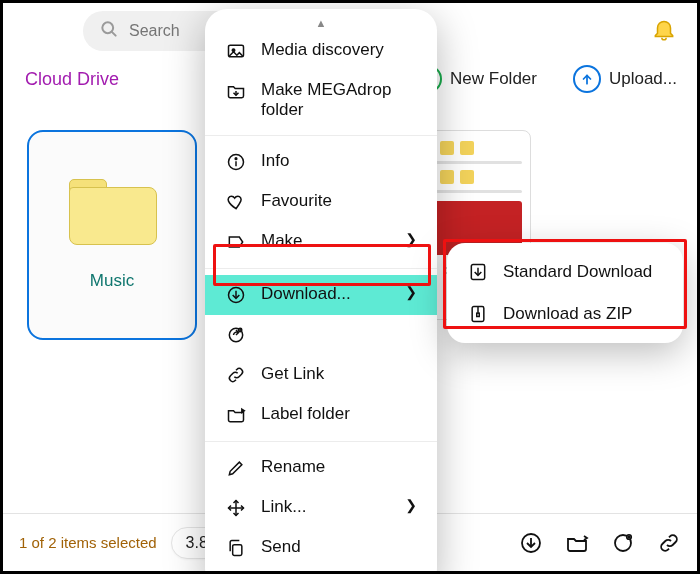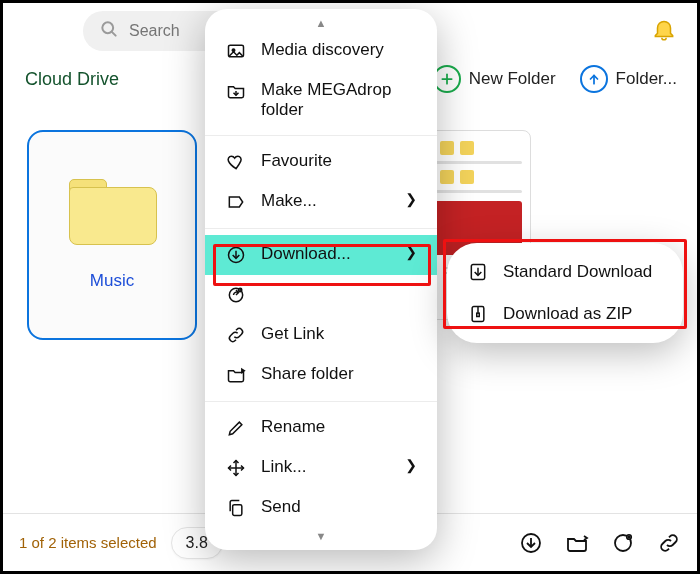--- a/index.html
+++ b/index.html
@@ -3,32 +3,32 @@
 <meta charset="utf-8">
 <style>
 * { box-sizing: border-box; margin: 0; padding: 0; font-family: -apple-system, BlinkMacSystemFont, "Segoe UI", Helvetica, Arial, sans-serif; }
 body { width: 700px; height: 574px; background: #fff; position: relative; overflow: hidden; border: 3px solid #000; }
 .header { display: flex; align-items: center; padding: 8px 20px 4px 80px; }
 .search-box { flex: 1; display: flex; align-items: center; background: #f0f0f0; border-radius: 20px; padding: 8px 16px; max-width: 340px; height: 40px; }
 .search-box .sicon { color: #888; margin-right: 10px; }
 .search-box input { border: none; background: transparent; outline: none; font-size: 16px; color: #888; width: 100%; }
 .bell { margin-left: auto; color: #f5c518; stroke:#d9a400; }
 .toolbar { display: flex; align-items: center; padding: 10px 20px 14px 22px; border-bottom: 1px solid transparent; }
-.crumb { font-size: 18px; color: #14532d; }
-.actions { margin-left: auto; display: flex; gap: 24px; align-items: flex-end; }
+.crumb { font-size: 18px; color: #a21caf; }
+.actions { margin-left: auto; display: flex; gap: 36px; align-items: flex-end; }
 .action { display: flex; align-items: center; gap: 8px; font-size: 17px; color: #222; cursor: pointer; }
 .ring { width: 28px; height: 28px; border: 2px solid; border-radius: 50%; display:flex; align-items:center; justify-content:center; font-weight:700; }
 .ring.green { border-color: #1aab4c; color:#1aab4c; }
 .ring.blue { border-color: #0b74de; color:#0b74de; }
 .content { padding: 22px 20px 0 24px; display:flex; gap: 22px; }
 .tile { width: 170px; height: 210px; border: 2px solid #0b74de; border-radius: 16px; background:#fbfbfb; display:flex; flex-direction:column; align-items:center; justify-content:center; gap:28px; }
 .folder-shape { width: 86px; height: 64px; position: relative; }
 .folder-shape::before { content:""; position:absolute; top:0; left:0; width:36px; height:14px; background:#f5e17a; border:1px solid #d7c24e; border-radius:5px 5px 0 0; }
 .folder-shape::after { content:""; position:absolute; top:8px; left:0; width:86px; height:56px; background:#f9e98e; border:1px solid #d7c24e; border-radius:4px 8px 8px 8px; }
-.tile-label { font-size:17px; color:#1d4ed8; }
+.tile-label { font-size:17px; color:#0f766e; }
 .thumb { width:120px; height:190px; background:#fff; border:1px solid #ddd; border-radius:8px; padding:10px 8px; display:flex; flex-direction:column; gap:6px; }
 .thumb .trow { display:flex; gap:6px; }
 .thumb .yb { width:14px; height:14px; background:#f3d35b; border-radius:2px; }
 .thumb .gline { height:3px; background:#e1e1e1; border-radius:2px; flex:1; }
 .thumb .redbox { height:54px; background:#c42224; border-radius:3px; margin-top:2px; }
 .thumb .pdf { width:16px; height:18px; background:#c42224; border-radius:2px; }
 .thumb .fine { height:2px; background:#d0d0d0; border-radius:2px; }
 .statusbar { position:absolute; left:0; right:0; bottom:0; height:58px; border-top:1px solid #e3e3e3; display:flex; align-items:center; padding:0 16px; background:#fff; }
 .status-text { font-size:15px; color:#a16207; }
 .pill { margin-left:14px; background:#fff; border:1px solid #e5e5e5; border-radius:18px; padding:6px 14px; font-size:16px; color:#222; box-shadow:0 1px 2px rgba(0,0,0,0.04);}
@@ -38,21 +38,21 @@
 .ctx { position:absolute; left:202px; top:6px; width:232px; background:#fff; border-radius:22px; box-shadow:0 10px 40px rgba(0,0,0,0.28); padding:6px 0; z-index:20; }
 .ctx .scroll-arrow { text-align:center; color:#888; font-size:11px; padding:2px 0; user-select:none; }
 .ctx .mi { display:flex; gap:14px; padding:9px 20px; font-size:17px; color:#111; cursor:pointer; position:relative; }
 .ctx .mi .chev { margin-left:auto; color:#111; font-size:14px; }
 .ctx .sep { height:1px; background:#ececec; margin:6px 0; }
 .ctx .mi.hl { background:#5eead4; }
 .hl-box { position:absolute; border:3px solid #e11; border-radius:2px; pointer-events:none; z-index:40; }
 .hl1 { left:210px; top:241px; width:218px; height:42px; }
 .hl2 { left:440px; top:236px; width:244px; height:90px; }
 
-.sub { position:absolute; left:444px; top:240px; width:236px; background:#fff; border-radius:30px; box-shadow:0 10px 36px rgba(0,0,0,0.26); padding:8px 8px; z-index:25; }
+.sub { position:absolute; left:444px; top:240px; width:236px; background:#fff; border-radius:18px; box-shadow:0 10px 36px rgba(0,0,0,0.26); padding:8px 8px; z-index:25; }
 .sub .si { display:flex; align-items:center; gap:14px; padding:10px 12px; font-size:17px; color:#111; cursor:pointer; border-radius:10px; }
 .ic { width:22px; height:22px; flex:0 0 22px; display:flex; align-items:center; justify-content:center; color:#111; }
 </style>
 </head>
 <body>
 
 <div class="header">
   <div class="search-box">
     <span class="sicon">
       <svg width="20" height="20" viewBox="0 0 24 24" fill="none" stroke="#9a9a9a" stroke-width="2.4" stroke-linecap="round">
@@ -82,21 +82,21 @@
       </span>
       <span>New Folder</span>
     </div>
     <div class="action">
       <span class="ring blue">
         <svg width="14" height="14" viewBox="0 0 24 24" fill="none" stroke="#0b74de" stroke-width="3" stroke-linecap="round">
             <line x1="12" y1="20" x2="12" y2="6"></line>
             <polyline points="6 12 12 6 18 12"></polyline>
           </svg>
       </span>
-      <span>Folder...</span>
+      <span>Upload...</span>
     </div>
   </div>
 </div>
 
 <div class="content">
   <div class="tile">
     <div class="folder-shape"></div>
     <div class="tile-label">Music</div>
   </div>
   <div style="width:170px;"></div>
@@ -150,20 +150,30 @@
         </svg>
       </span>
     <span>Make MEGAdrop folder</span>
   </div>
 
   <div class="sep"></div>
 
   <div class="mi">
     <span class="ic">
         <svg width="20" height="20" viewBox="0 0 24 24" fill="none" stroke="#111" stroke-width="1.8">
+          <circle cx="12" cy="12" r="9"></circle>
+          <line x1="12" y1="11" x2="12" y2="17"></line>
+          <circle cx="12" cy="8" r="1" fill="#111"></circle>
+        </svg>
+      </span>
+    <span>Info</span>
+  </div>
+  <div class="mi">
+    <span class="ic">
+        <svg width="20" height="20" viewBox="0 0 24 24" fill="none" stroke="#111" stroke-width="1.8">
           <path d="M12 20s-7-4.5-9-9c-1.2-2.7.4-6 3.5-6 2 0 3.2 1.2 3.9 2.3C11 6.2 12.2 5 14.2 5 17.3 5 18.9 8.3 17.7 11c-2 4.5-5.7 9-5.7 9z"></path>
         </svg>
       </span>
     <span>Favourite</span>
   </div>
   <div class="mi">
     <span class="ic">
         <svg width="20" height="20" viewBox="0 0 24 24" fill="none" stroke="#111" stroke-width="1.8">
           <path d="M4 6h12l4 6-4 6H4z"></path>
         </svg>
@@ -206,21 +216,21 @@
       </span>
     <span>Get Link</span>
   </div>
   <div class="mi">
     <span class="ic">
         <svg width="20" height="20" viewBox="0 0 24 24" fill="none" stroke="#111" stroke-width="1.8">
           <path d="M3 7h6l2 2h10v9a2 2 0 01-2 2H5a2 2 0 01-2-2V7z"></path>
           <path d="M19 9l3-2-3-2v4z" fill="#111"></path>
         </svg>
       </span>
-    <span>Share folder</span>
+    <span>Label folder</span>
   </div>
 
   <div class="sep"></div>
 
   <div class="mi">
     <span class="ic">
         <svg width="20" height="20" viewBox="0 0 24 24" fill="none" stroke="#111" stroke-width="1.8">
           <path d="M4 20l4-1 11-11-3-3L5 16l-1 4z"></path>
         </svg>
       </span>

